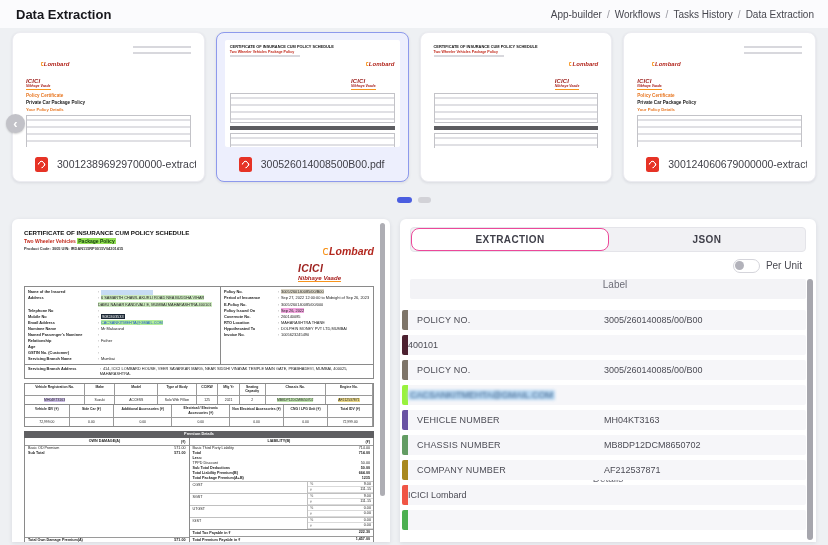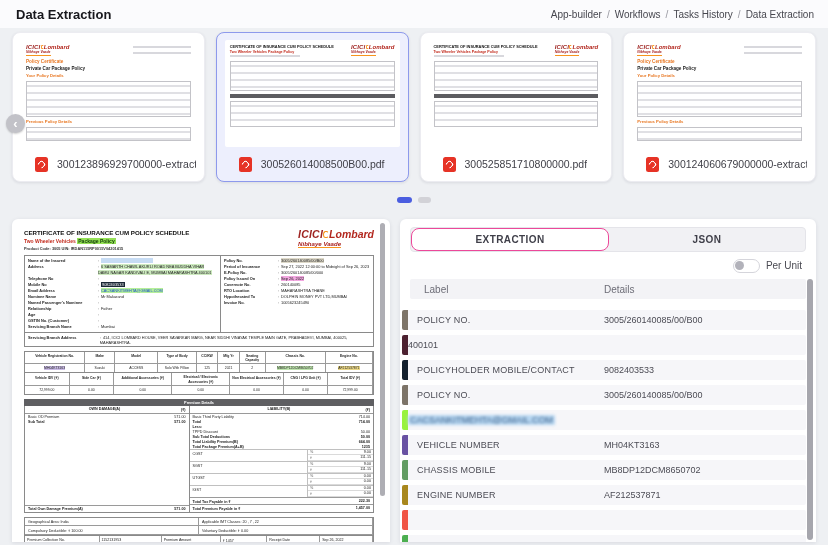--- a/index.html
+++ b/index.html
@@ -50,21 +50,21 @@
 
   .ms-row1 { display:flex; justify-content:space-between; align-items:flex-start; gap:4px; }
   .ms-title { font-size:3.9px; font-weight:bold; color:#111; }
   .ms-sub { font-size:3.6px; font-weight:bold; color:#c22a1c; margin-top:1px; }
   .ms-prod { width:70px; height:3px; margin-top:1px; }
   .ms-bar { height:4px; background:#5c5c60; margin-top:3px; }
 
   
   .logo { display:inline-flex; flex-direction:column; align-items:flex-start; line-height:1.05; }
   .logo-row { display:flex; align-items:center; font-style:italic; font-weight:bold; white-space:nowrap; }
-  .l-icici { color:#9e2320; letter-spacing:.02em; }
+  .l-icici { color:#9e2320; letter-spacing:.02em;margin-top:34px; }
   .l-c { display:inline-block; width:.5em; height:.72em; border:.16em solid #f7941d;
     border-right-color:transparent; border-radius:50%; margin:0 .04em; }
   .l-lomb { color:#b3281f; }
   .l-tag { font-style:italic; font-weight:bold; color:#a8201f; font-size:.58em;
     border-bottom:1px solid #f7941d; margin-top:1px; }
   .logo.sm { font-size:6px; }
   .logo.lg { font-size:10.5px; }
 
   
   .dots { display:flex; justify-content:center; align-items:center; gap:6px; margin-top:15px; height:6px; }
@@ -145,21 +145,21 @@
     font-weight:bold; color:#3f3f49; letter-spacing:.4px; cursor:pointer; }
   .tab.active { background:#fff; border:1px solid #ec4899; border-radius:8px; }
 
   .pp-row { display:flex; justify-content:flex-end; align-items:center; gap:6px; height:27px; padding-right:4px; }
   .toggle { width:27px; height:14px; border-radius:8px; background:#fff; border:1px solid #d5d5db;
     position:relative; cursor:pointer; }
   .knob { position:absolute; left:1.5px; top:1.5px; width:9px; height:9px; border-radius:50%; background:#b2b2ba; }
   .pp-label { font-size:10px; color:#4a4a52; }
 
   .thead { display:flex; background:#f3f3f6; height:20px; align-items:center; font-size:10px;
-    color:#6d6d77; border-radius:2px; margin-left:8px; }
+    color:#6d6d77; border-radius:2px; margin-left:8px;flex-direction:column; }
   .th-label { flex:0 0 194px; padding-left:14px; }
   .th-entity { flex:1; }
 
   .rows { margin-top:11px; display:flex; flex-direction:column; gap:5px; }
   .erow { display:flex; align-items:center; background:#f6f6f9; height:20px; border-radius:2px;
     overflow:hidden; cursor:pointer; }
   .bar { flex:0 0 6px; align-self:stretch; }
   .elabel { flex:0 0 196px; padding-left:9px; font-size:9px; color:#4c4c55; letter-spacing:.2px; }
   .ecell { flex:1; font-size:9px; color:#4c4c55; }
   .ev.redacted { display:inline-block; background:#b7d7f2; color:#3a5d86; filter:blur(1.5px);
@@ -265,24 +265,20 @@
                 <span class="l-lomb">Lombard</span>
               </span>
               <span class="l-tag">Nibhaye Vaade</span>
             </span>
           </div>
           <div class="sk-box h30"></div>
           <div class="ms-bar"></div>
           <div class="sk-box h26"></div>
         </div>
       </div>
-      <div class="thumb-foot">
-        <span class="pdf-icon"></span>
-        <span class="fname">300525851710800000.pdf</span>
-      </div>
     </div>
 
     <div class="thumb-card">
       <div class="mini-doc variant-policy">
         <div class="mini mini-policy">
           <div class="mp-row1">
             <span class="logo sm">
               <span class="logo-row">
                 <span class="l-icici">ICICI</span>
                 <span class="l-c"></span>
@@ -658,57 +654,53 @@
           <span class="bar" style="background-color: rgb(125, 116, 104);"></span>
           <span class="elabel">POLICY NO.</span>
           <span class="ecell"><span class="ev">3005/260140085/00/B00</span></span>
         </div>
 
         <div class="erow">
           <span class="bar" style="background-color: rgb(77, 33, 48);"></span>
           <span class="ecell"><span class="ev">400101</span></span>
         </div>
 
-        <div class="erow">
-          <span class="bar" style="background-color: rgb(19, 31, 45);"></span>
-          <span class="elabel">POLICYHOLDER MOBILE/CONTACT</span>
-          <span class="ecell"><span class="ev">9082403533</span></span>
-        </div>
 
         <div class="erow">
           <span class="bar" style="background-color: rgb(125, 116, 104);"></span>
           <span class="elabel">POLICY NO.</span>
           <span class="ecell"><span class="ev">3005/260140085/00/B00</span></span>
         </div>
 
         <div class="erow">
           <span class="bar" style="background-color: rgb(153, 242, 61);"></span>
           <span class="ecell"><span class="ev redacted">CACSANKITMEHTA@GMAIL.COM</span></span>
         </div>
 
         <div class="erow">
           <span class="bar" style="background-color: rgb(105, 82, 163);"></span>
           <span class="elabel">VEHICLE NUMBER</span>
           <span class="ecell"><span class="ev">MH04KT3163</span></span>
         </div>
 
         <div class="erow">
           <span class="bar" style="background-color: rgb(99, 156, 99);"></span>
-          <span class="elabel">CHASSIS MOBILE</span>
+          <span class="elabel">CHASSIS NUMBER</span>
           <span class="ecell"><span class="ev">MB8DP12DCM8650702</span></span>
         </div>
 
         <div class="erow">
           <span class="bar" style="background-color: rgb(168, 135, 29);"></span>
-          <span class="elabel">ENGINE NUMBER</span>
+          <span class="elabel">COMPANY NUMBER</span>
           <span class="ecell"><span class="ev">AF212537871</span></span>
         </div>
 
         <div class="erow">
           <span class="bar" style="background-color: rgb(240, 85, 69);"></span>
+          <span class="ecell"><span class="ev">ICICI Lombard</span></span>
         </div>
 
         <div class="erow">
           <span class="bar" style="background-color: rgb(76, 175, 80);"></span>
           <span class="elabel"></span>
           <span class="ecell"><span class="ev"></span></span>
         </div>
 
     </div>
     <div class="escroll">

